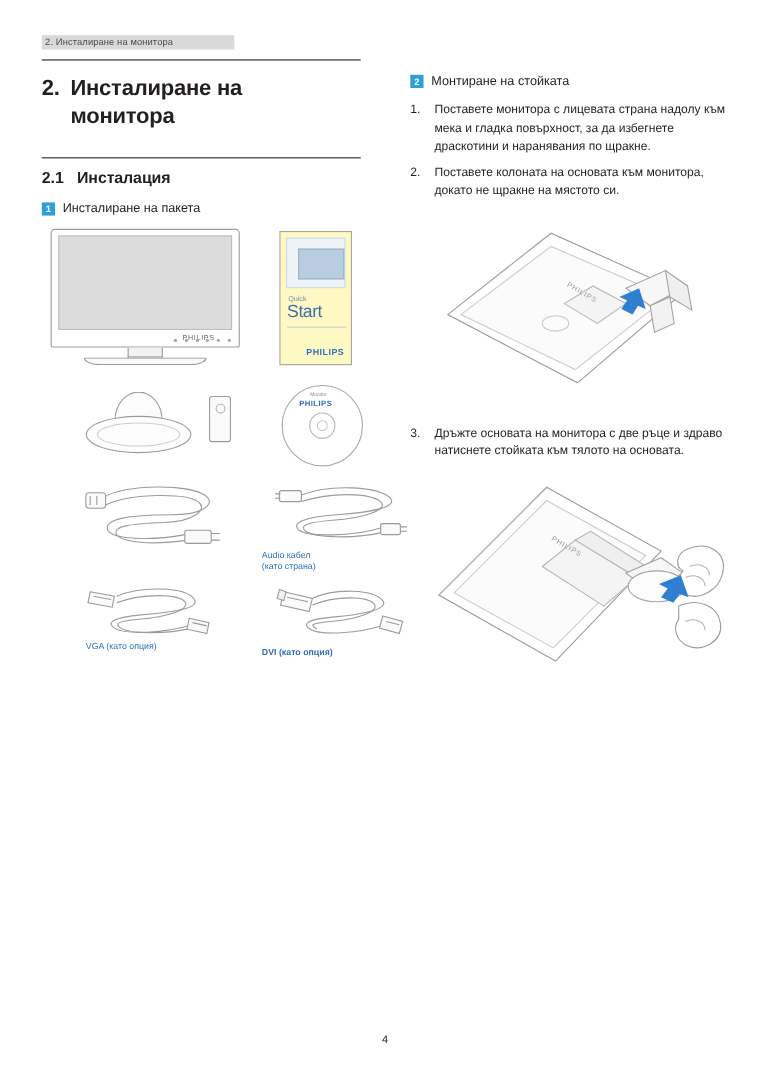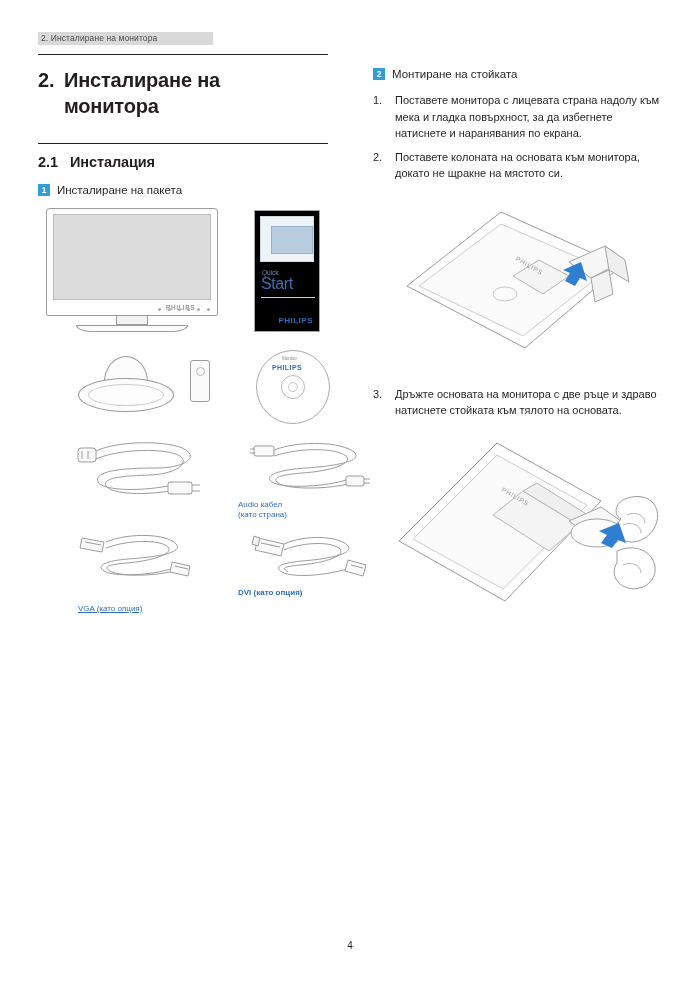--- a/index.html
+++ b/index.html
@@ -208,21 +208,21 @@
     border: 1px solid #9b9b9b;
     border-radius: 0 0 30px 30px / 0 0 14px 14px;
     background: #fafafa;
     box-sizing: border-box;
   }
 
   
   .booklet {
     left: 216px; top: 2px; width: 66px; height: 122px;
     border: 1px solid #a7a7a7;
-    background: #000000;
+    background: #fef9c3;
     box-sizing: border-box;
   }
   .booklet .b-top {
     position: absolute; left: 5px; top: 5px; right: 5px; height: 46px;
     background: #eef3f8; border: 1px solid #cfd9e4; box-sizing: border-box;
   }
   .booklet .b-top .mini-mon {
     position: absolute; left: 10px; top: 9px; width: 42px; height: 28px;
     background: #b9cde0; border: 1px solid #97b2cc; box-sizing: border-box;
   }
@@ -301,21 +301,21 @@
   
   .cable { }
   .cable svg { display: block; }
 
   .cable-power { left: 38px; top: 230px; }
   .cable-audio { left: 212px; top: 230px; }
   .cable-vga   { left: 38px; top: 318px; }
   .cable-dvi   { left: 212px; top: 318px; }
 
   .cap-audio { position: absolute; left: 200px; top: 292px; width: 110px; }
-  .cap-vga   { position: absolute; left: 40px;  top: 396px; width: 130px; text-decoration: underline; }
+  .cap-vga   { position: absolute; left: 40px;  top: 375px; width: 130px; }
   .cap-dvi   { position: absolute; left: 200px; top: 380px; width: 130px; font-weight: bold; }
 
   
   .fig { position: relative; }
   .fig svg { display: block; }
 
 </style>
 </head>
 <body>
 
@@ -455,21 +455,21 @@
   <div class="col-right">
 
     <div class="subhead">
       <span class="numbox">2</span>
       <span class="label">Монтиране на стойката</span>
     </div>
 
     <ol class="steps">
       <li>
         <span class="mark">1.</span>
-        <span class="body">Поставете монитора с лицевата страна надолу към мека и гладка повърхност, за да избегнете натиснете и наранявания по екрана.</span>
+        <span class="body">Поставете монитора с лицевата страна надолу към мека и гладка повърхност, за да избегнете драскотини и наранявания по щракне.</span>
       </li>
       <li>
         <span class="mark">2.</span>
         <span class="body">Поставете колоната на основата към монитора, докато не щракне на мястото си.</span>
       </li>
     </ol>
 
     <div class="fig" style="margin-top:8px;">
       <svg width="292" height="190" viewBox="0 0 292 190">
         <g fill="none" stroke="#9b9b9b" stroke-width="1">

